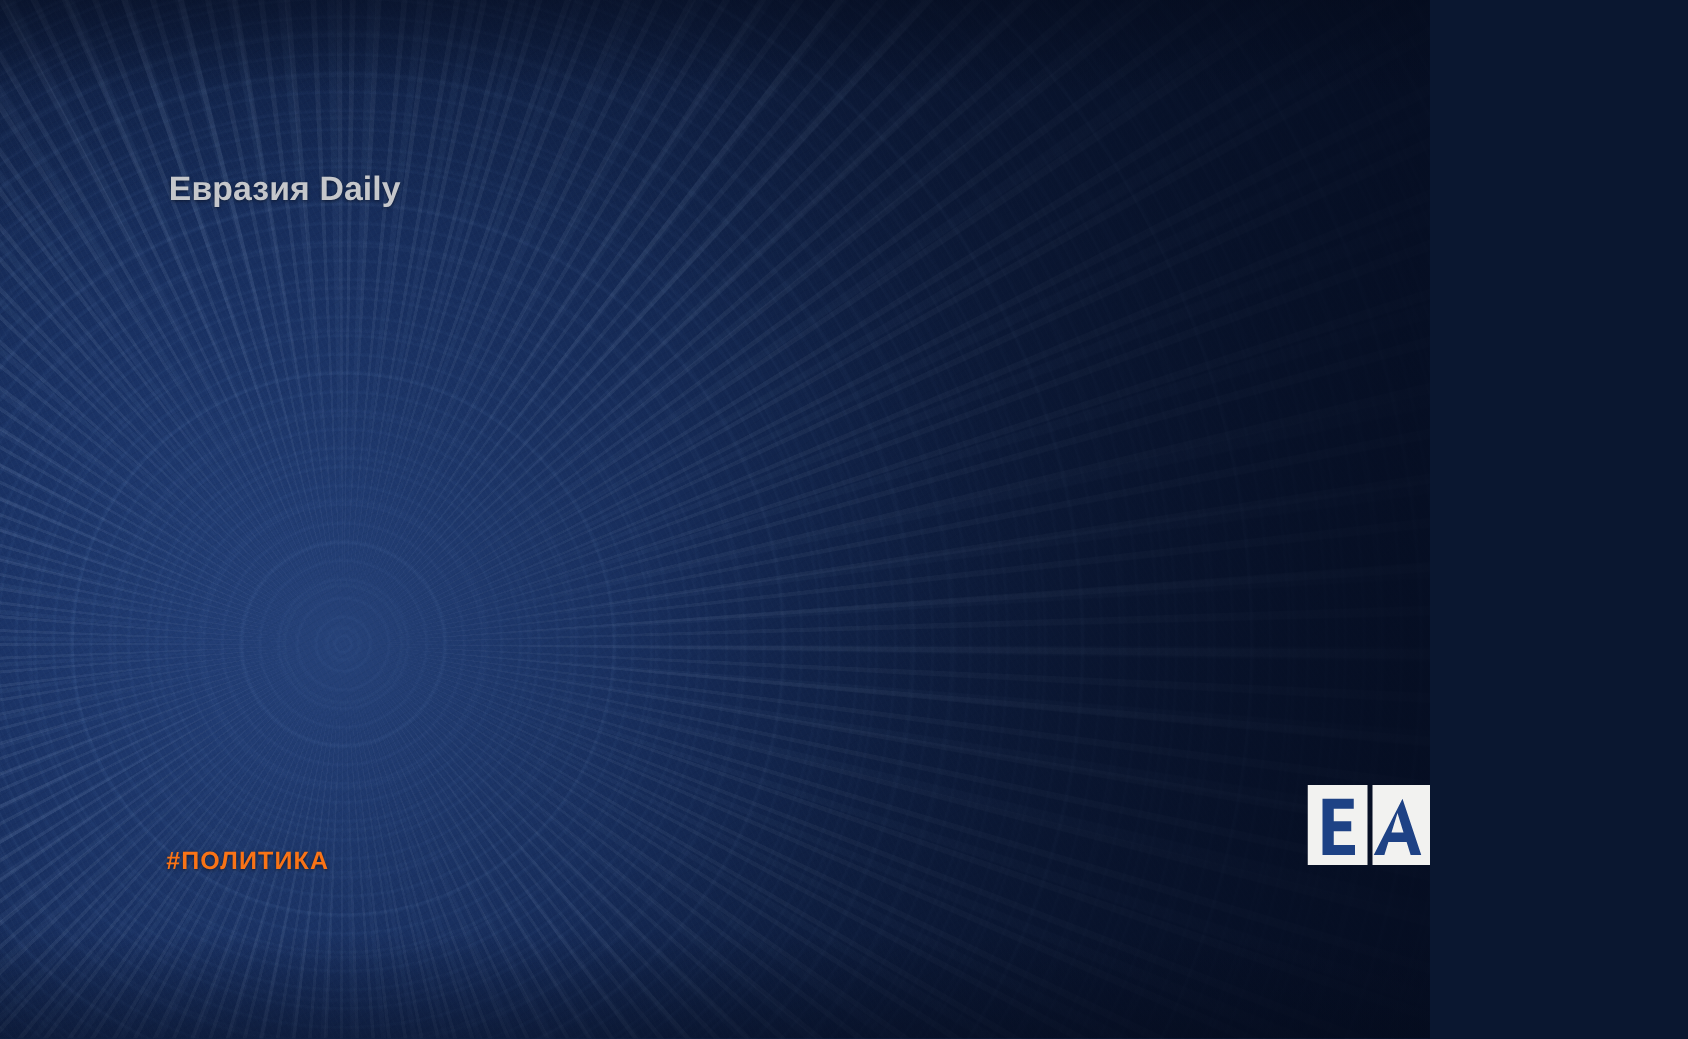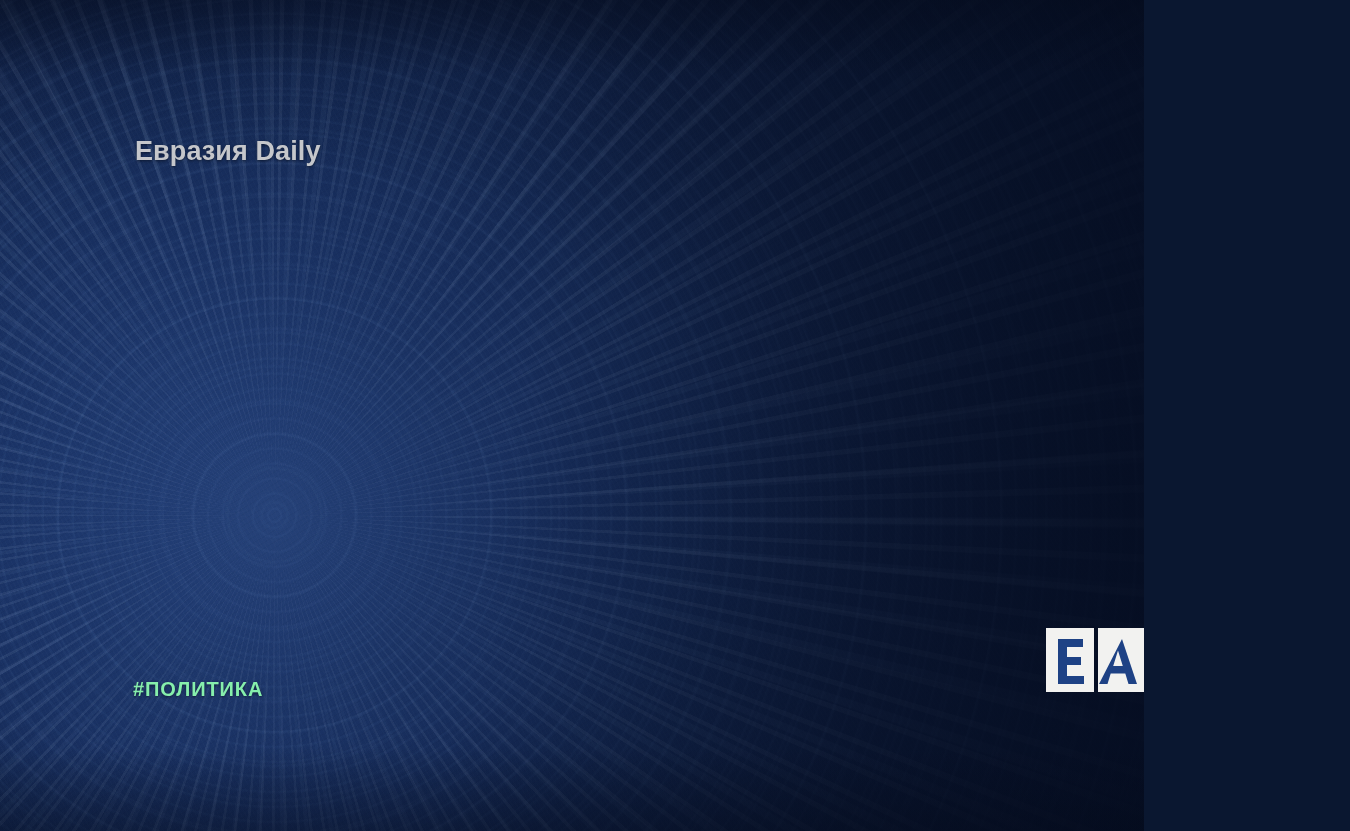--- a/index.html
+++ b/index.html
@@ -135,21 +135,21 @@
     text-shadow: 0 2px 7px rgba(3,10,28,.55);
   }
 
   .category {
     position: absolute;
     left: 133px;
     top: 678px;
     font-size: 20px;
     font-weight: 700;
     letter-spacing: .9px;
-    color: #86efac;
+    color: #f97316;
     text-shadow: 0 1px 3px rgba(0,0,0,.5);
     white-space: nowrap;
   }
 
   
   .logo {
     position: absolute;
     left: 1046px;
     top: 628px;
     width: 180px;

